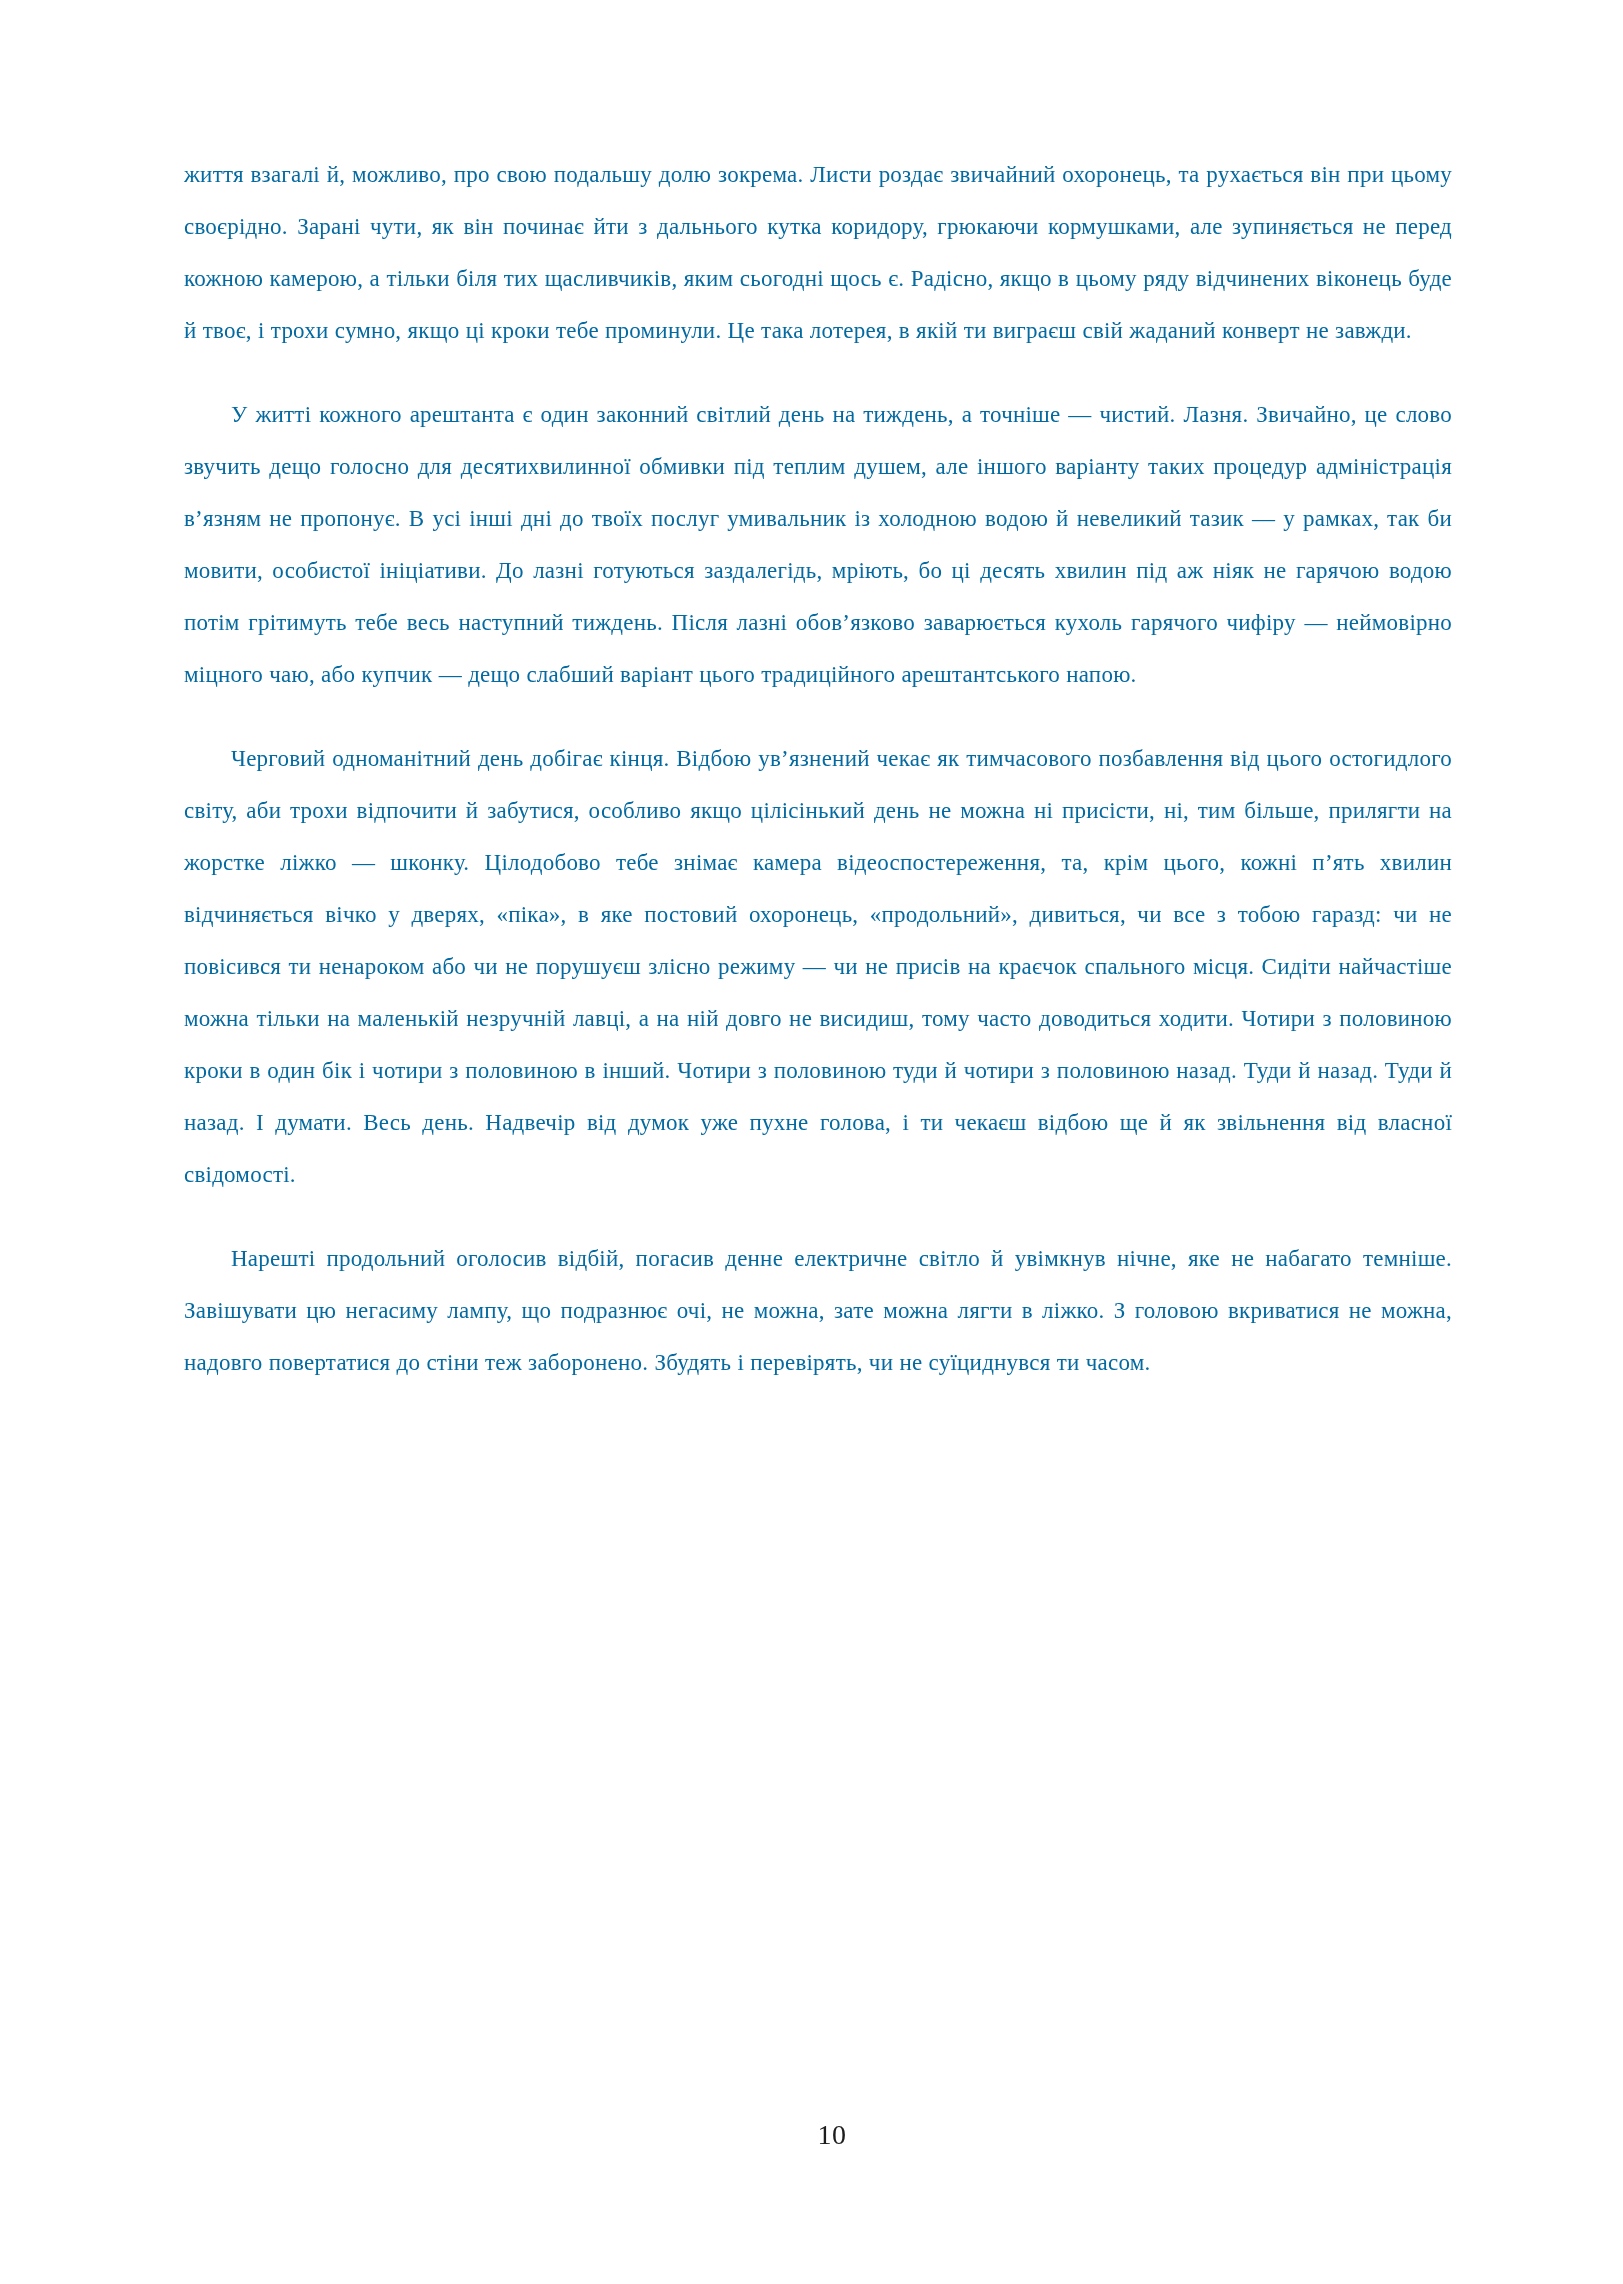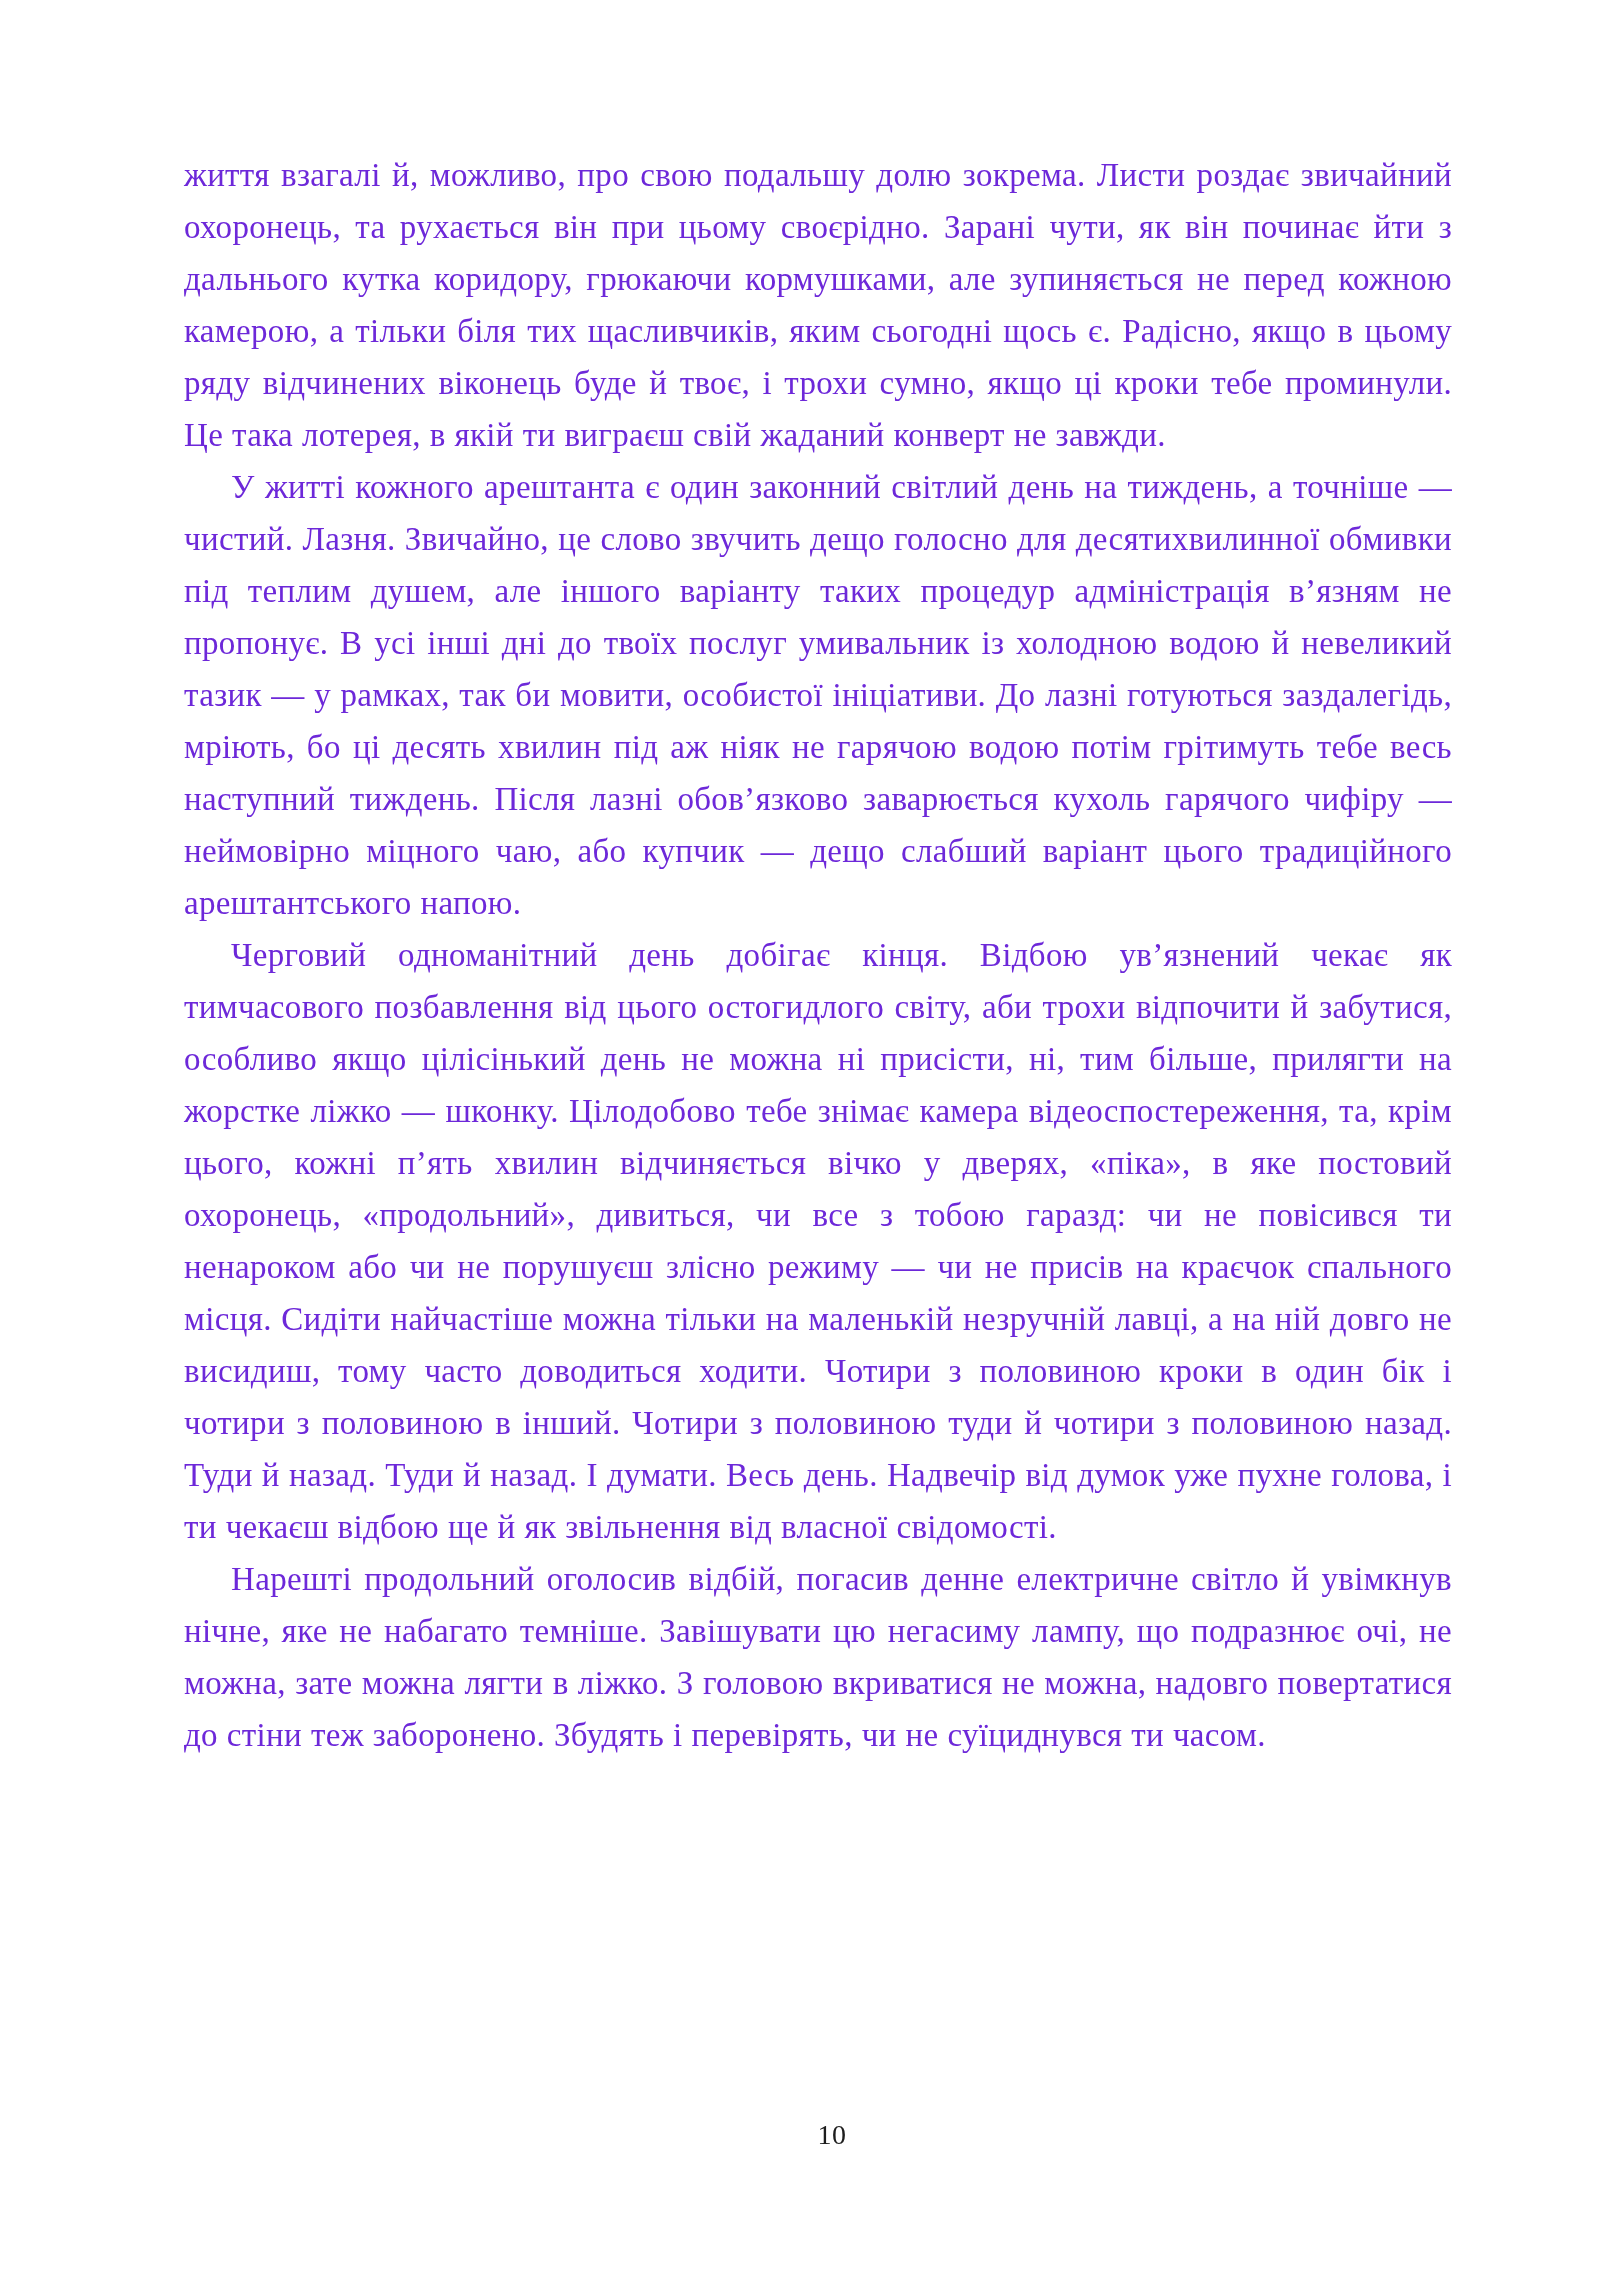--- a/index.html
+++ b/index.html
@@ -31,30 +31,31 @@
     position: absolute;
     left: 184px;
     top: 149px;
     width: 1268px;
   }
 
   .para {
     margin: 0;
     text-align: justify;
     text-justify: inter-word;
-    font-size: 33px;
+    font-size: 23px;
     line-height: 52px;
     letter-spacing: 0.01em;
     word-spacing: 0.01em;
-    color: #6d28d9;
+    color: #0369a1;
     hyphens: manual;
   }
 
   .para.indent {
     text-indent: 47px;
+    margin-top: 32px;
   }
 
   .folio {
     position: absolute;
     left: 0;
     top: 2118px;
     width: 1624px;
     text-align: center;
     font-size: 28px;
     line-height: 34px;

